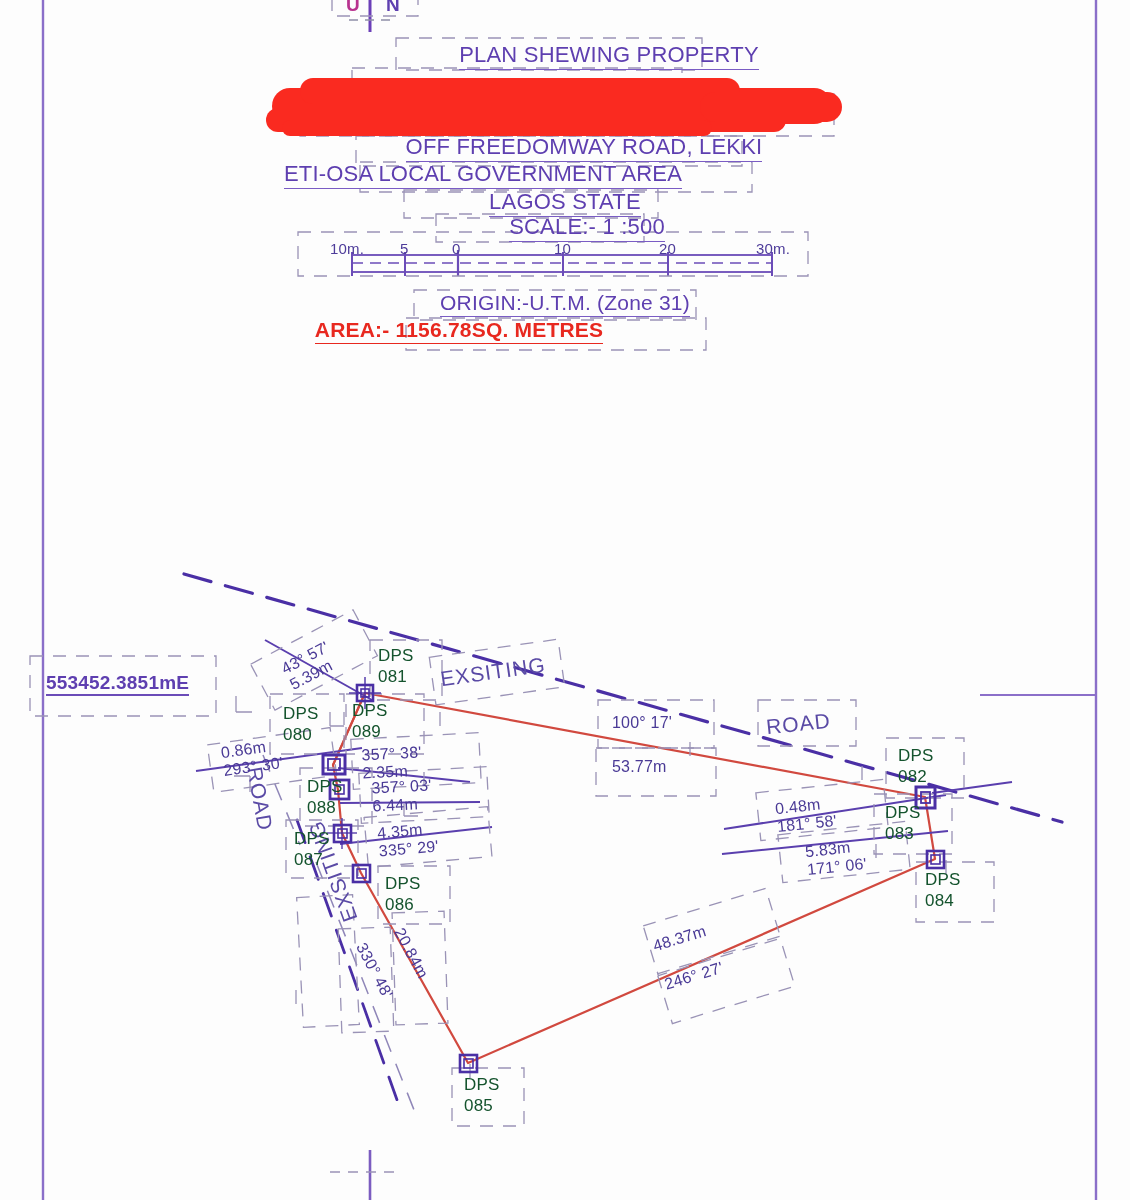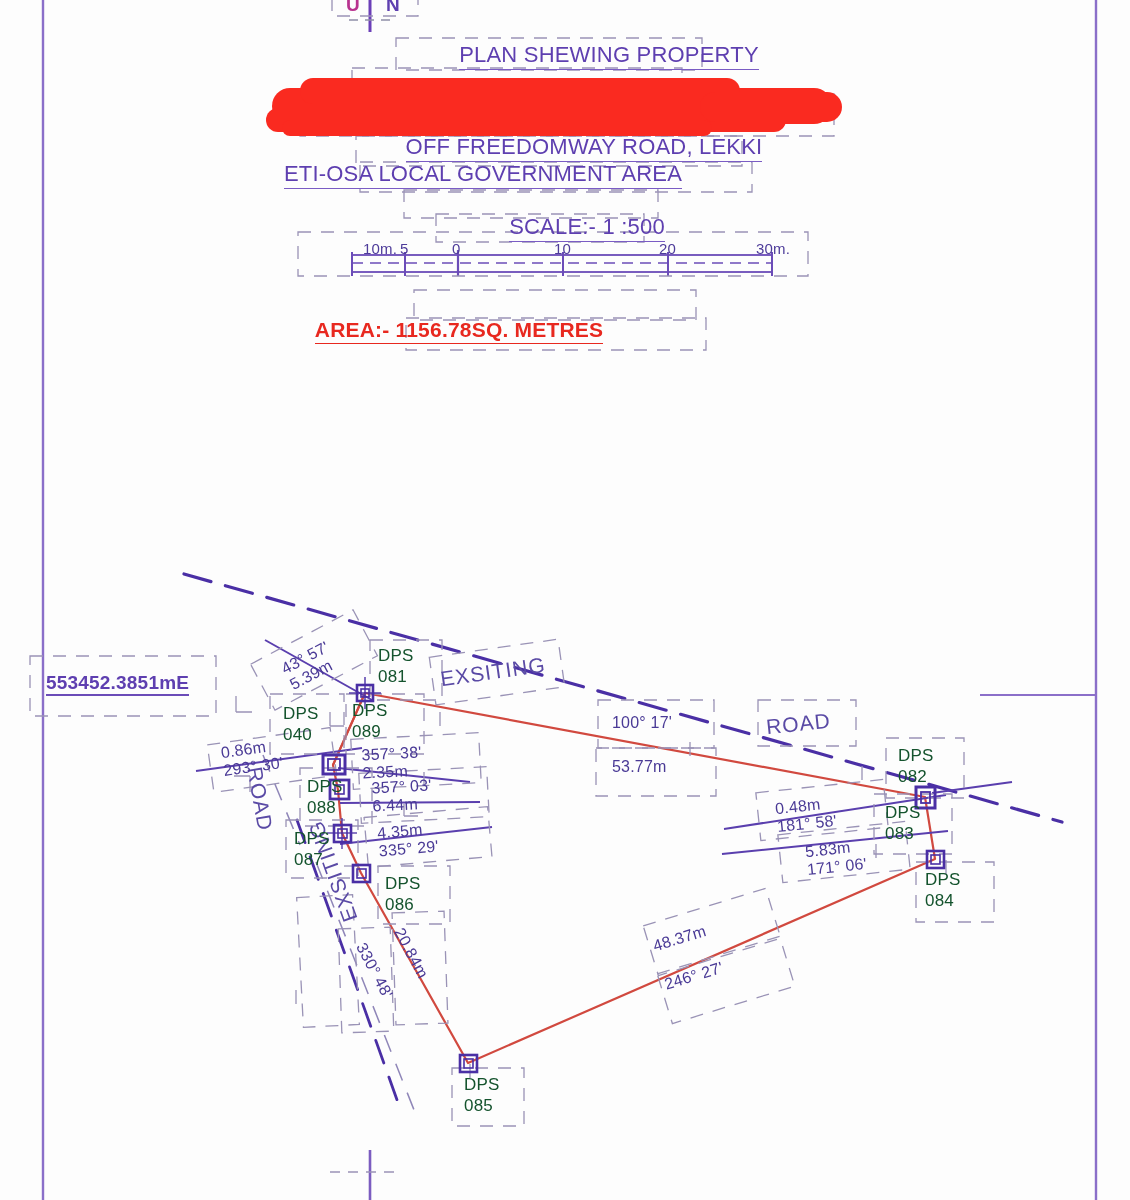--- a/index.html
+++ b/index.html
@@ -269,37 +269,43 @@
   <div class="txt" style="left:0; top:74px; width:1130px; text-align:center;">
     <div class="title-line" style="display:inline-block;">SAID  TO BELONG TO</div>
   </div>
   <div class="ghost" style="left:292px; top:100px;">AMIN ABIMTF CHINEMELU</div>
   <div class="txt" style="left:0; top:134px; width:1130px; text-align:center;margin-left:19px;">
     <div class="title-line" style="display:inline-block;">OFF FREEDOMWAY ROAD, LEKKI</div>
   </div>
   <div class="txt" style="left:0; top:161px; width:966px; text-align:center;">
     <div class="title-line" style="display:inline-block;">ETI-OSA LOCAL GOVERNMENT AREA</div>
   </div>
+  <div class="txt" style="left:0; top:189px; width:1130px; text-align:center;">
+    <div class="title-line" style="display:inline-block;">LAGOS  STATE</div>
+  </div>
   <div class="txt" style="left:0; top:214px; width:1130px; text-align:center;">
     <div class="title-line" style="display:inline-block;margin-left:44px;">SCALE:- 1 :500</div>
   </div>
 
   <div class="redact" style="left:272px; top:88px; width:560px; height:36px; border-radius:18px;"></div>
   <div class="redact" style="left:266px; top:108px; width:520px; height:24px; border-radius:14px;"></div>
   <div class="redact" style="left:300px; top:78px; width:440px; height:26px; border-radius:13px;"></div>
   <div class="redact" style="left:700px; top:92px; width:142px; height:30px; border-radius:15px;"></div>
   <div class="redact" style="left:282px; top:120px; width:430px; height:16px; border-radius:8px;"></div>
 
-  <div class="txt scale-num" style="left:330px; top:240px;margin-left:33px;">10m.</div>
+  <div class="txt scale-num" style="left:330px; top:240px;">10m.</div>
   <div class="txt scale-num" style="left:400px; top:240px;">5</div>
   <div class="txt scale-num" style="left:452px; top:240px;">0</div>
   <div class="txt scale-num" style="left:554px; top:240px;">10</div>
   <div class="txt scale-num" style="left:659px; top:240px;">20</div>
   <div class="txt scale-num" style="left:756px; top:240px;">30m.</div>
 
+  <div class="txt" style="left:0; top:291px; width:1130px; text-align:center;">
+    <div class="origin-line" style="display:inline-block;">ORIGIN:-U.T.M. (Zone 31)</div>
+  </div>
   <div class="txt" style="left:0; top:318px; width:918px; text-align:center;">
     <div class="area-line" style="display:inline-block;">AREA:- 1156.78SQ. METRES</div>
   </div>
 
   <div class="txt" style="left:46px; top:672px;">
     <span class="coord-lbl">553452.3851mE</span>
   </div>
 
   <div class="txt exs-lbl" style="left:440px; top:660px; transform:rotate(-8deg);">EXSITING</div>
   <div class="txt road-lbl" style="left:766px; top:712px; transform:rotate(-6deg);">ROAD</div>
@@ -337,21 +343,21 @@
   <div class="txt dps-lbl" style="left:307px; top:776px;">
     <span>DPS</span><br>
     <span>088</span>
   </div>
   <div class="txt dps-lbl" style="left:352px; top:700px;">
     <span>DPS</span><br>
     <span>089</span>
   </div>
   <div class="txt dps-lbl" style="left:283px; top:703px;">
     <span>DPS</span><br>
-    <span>040</span>
+    <span>080</span>
   </div>
 
   <div class="txt dim-lbl" style="left:284px; top:648px; transform:rotate(-28deg);">
     <div>43° 57'</div>
     <div>5.39m</div>
   </div>
 
   <div class="txt dim-lbl" style="left:222px; top:740px; transform:rotate(-8deg);">
     <div>0.86m</div>
     <div>293° 30'</div>

